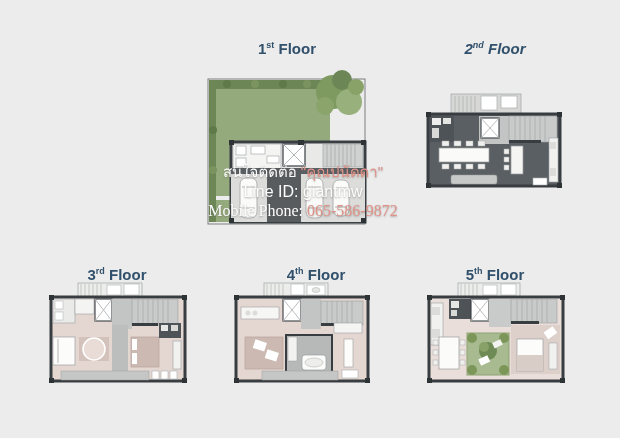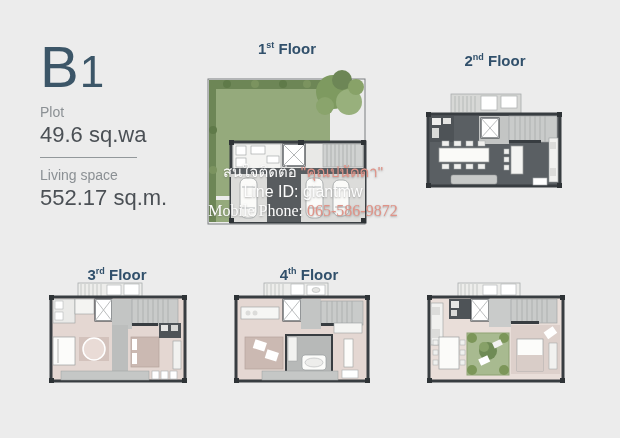--- a/index.html
+++ b/index.html
@@ -14,23 +14,23 @@
   .label{margin-top:8px;font-size:14px;color:#8b9094;}
   .value{margin-top:2px;font-size:22px;color:#4b5055;}
   .divider{margin-top:9px;width:97px;height:0;border-top:1px solid #93989b;}
   .label2{margin-top:9px;font-size:14px;color:#8b9094;}
 
   
   .floor-title{position:absolute;width:120px;text-align:center;font-size:15px;
                font-weight:700;color:#31506b;}
   .floor-title sup{font-size:9px;font-weight:700;}
   .ft1{left:227px;top:40px;}
-  .ft2{left:435px;top:52px;}
+  .ft2{left:435px;top:40px;font-style:italic;}
   .ft3{left:57px;top:266px;}
-  .ft4{left:249px;top:266px;}
+  .ft4{left:256px;top:266px;}
   .ft5{left:435px;top:266px;}
 
   
   .plan{position:absolute;}
   .p1{left:203px;top:60px;}
   .p2{left:423px;top:88px;}
   .p3{left:45px;top:281px;}
   .p4{left:228px;top:281px;}
   .p5{left:423px;top:281px;}
 
@@ -40,42 +40,35 @@
   .wm-l1{font-size:15px;line-height:20px;}
   .wm-l2{font-size:16px;line-height:19px;text-align:center;}
   .wm-l3{font-size:16px;line-height:19px;white-space:nowrap;font-family:Liberation Serif, serif;}
   .wm-red{color:#e09388;}
 </style>
 </head>
 <body>
 
 <div class="stage">
 
-  <div class="info">
-    <div class="model">
-      <span class="letter">B</span><span class="digit">1</span>
-    </div>
-    <div class="label">Plot</div>
-    <div class="value">49.6 sq.wa</div>
-    <div class="divider"></div>
-    <div class="label2">Living space</div>
-    <div class="value">552.17 sq.m.</div>
-  </div>
 
   <div class="floor-title ft1">
     <span>1</span><sup>st</sup> <span>Floor</span>
   </div>
   <div class="floor-title ft2">
     <span>2</span><sup>nd</sup> <span>Floor</span>
   </div>
   <div class="floor-title ft3">
     <span>3</span><sup>rd</sup> <span>Floor</span>
   </div>
   <div class="floor-title ft4">
     <span>4</span><sup>th</sup> <span>Floor</span>
+  </div>
+  <div class="floor-title ft5">
+    <span>5</span><sup>th</sup> <span>Floor</span>
   </div>
 
   <svg class="plan p1" width="168" height="168" viewBox="0 0 168 168">
     <g>
       <rect x="5" y="19" width="157" height="145" fill="none" stroke="#7a7e80" stroke-width="1"></rect>
     </g>
     <g>
       <rect x="6" y="26" width="121" height="60" fill="#95aa7c"></rect>
       <rect x="6" y="26" width="26" height="110" fill="#95aa7c"></rect>
       <rect x="6" y="140" width="23" height="22" fill="#95aa7c"></rect>

